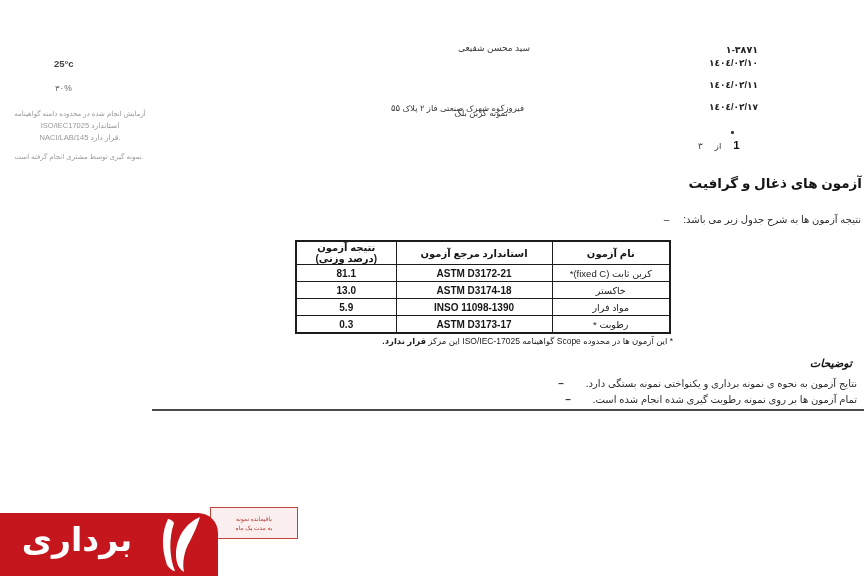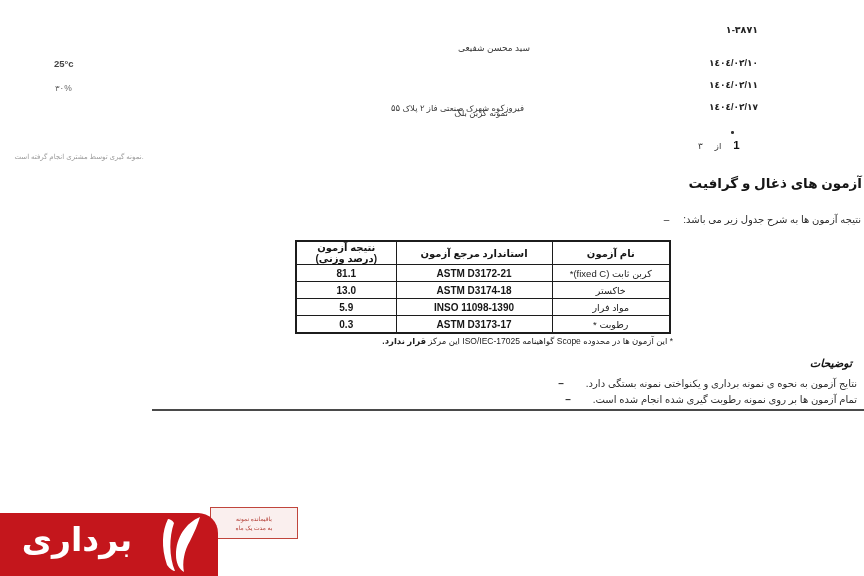--- a/index.html
+++ b/index.html
@@ -5,21 +5,21 @@
   html,body{margin:0;padding:0;}
   body{background:#e9e9e9;}
   #page{
     position:relative;width:864px;height:576px;background:#ffffff;overflow:hidden;
     font-family:"Liberation Sans","DejaVu Sans",sans-serif;color:#333;
   }
   .abs{position:absolute;}
   .rtl{direction:rtl;unicode-bidi:plaintext;}
 
   
-  .doc-number{top:24px;right:106px;font-size:9.5px;font-weight:700;color:#222;direction:ltr;}
+  .doc-number{top:44px;right:106px;font-size:9.5px;font-weight:700;color:#222;direction:ltr;}
   .hdr-date{right:106px;font-size:9px;font-weight:600;color:#222;direction:ltr;letter-spacing:.5px;}
   .d1{top:58px}.d2{top:80px}.d3{top:102px}
   .tiny-dot{top:131px;left:731px;width:2.5px;height:2.5px;background:#333;border-radius:50%;}
   .page-ind{top:139px;left:698px;display:flex;direction:ltr;gap:12px;align-items:baseline;}
   .page-ind .total{font-size:9px;color:#333;}
   .page-ind .of{font-size:8.5px;color:#333;}
   .page-ind .current{font-size:11.5px;font-weight:700;color:#111;}
 
   
   .recipient{top:43px;left:409px;width:170px;text-align:center;font-size:9px;color:#3a3a3a;}
@@ -89,20 +89,25 @@
     <span class="of">از</span>
     <span class="current">1</span>
   </div>
 
   <div class="abs recipient rtl">سید محسن شفیعی</div>
   <div class="abs address rtl">فیروزکوه شهرک صنعتی فاز ۲ پلاک ۵۵</div>
   <div class="abs sample rtl">نمونه کربن بلک</div>
 
   <div class="abs temp">25°c</div>
   <div class="abs humidity">۳۰%</div>
+  <div class="abs accred">
+    <div class="ln">آزمایش انجام شده در محدوده دامنه گواهینامه</div>
+    <div class="ln ln2">استاندارد ISO/IEC17025</div>
+    <div class="ln ln2">NACI/LAB/145 قرار دارد.</div>
+  </div>
   <div class="abs sampling-note">نمونه گیری توسط مشتری انجام گرفته است.</div>
 
   <div class="abs section-title rtl">آزمون های ذغال و گرافیت</div>
   <div class="abs dash-line intro-line">
     <span class="dash">–</span>
     <span class="txt rtl">نتیجه آزمون ها به شرح جدول زیر می باشد:</span>
   </div>
 
   <table class="results">
     <colgroup>

